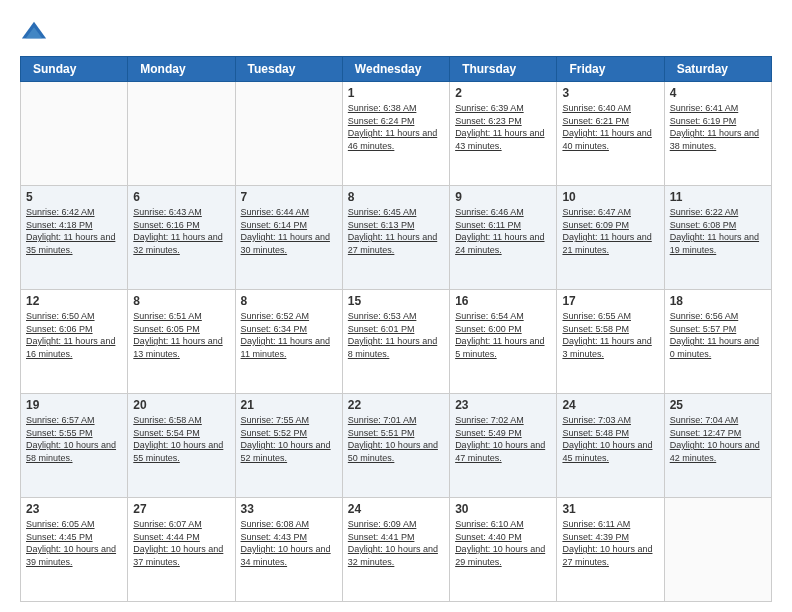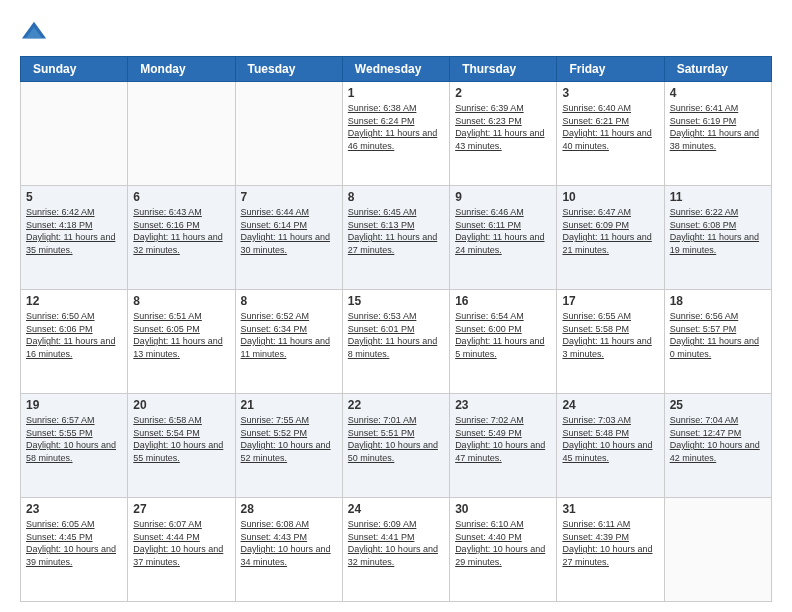--- a/index.html
+++ b/index.html
@@ -325,21 +325,21 @@
 and 39 minutes.</div>
           </td>
           <td>
             <div class="day-number">27</div>
             <div class="day-info">Sunrise: 6:07 AM
 Sunset: 4:44 PM
 Daylight: 10 hours
 and 37 minutes.</div>
           </td>
           <td>
-            <div class="day-number">28</div>
+            <div class="day-number">33</div>
             <div class="day-info">Sunrise: 6:08 AM
 Sunset: 4:43 PM
 Daylight: 10 hours
 and 34 minutes.</div>
           </td>
           <td>
             <div class="day-number">24</div>
             <div class="day-info">Sunrise: 6:09 AM
 Sunset: 4:41 PM
 Daylight: 10 hours

